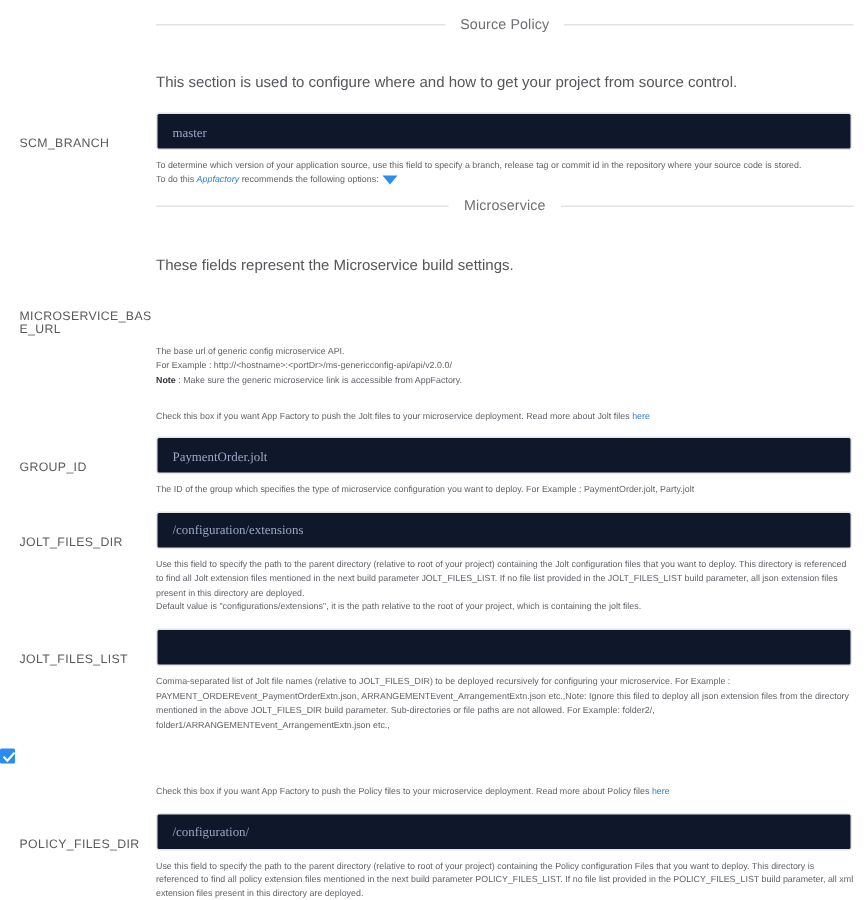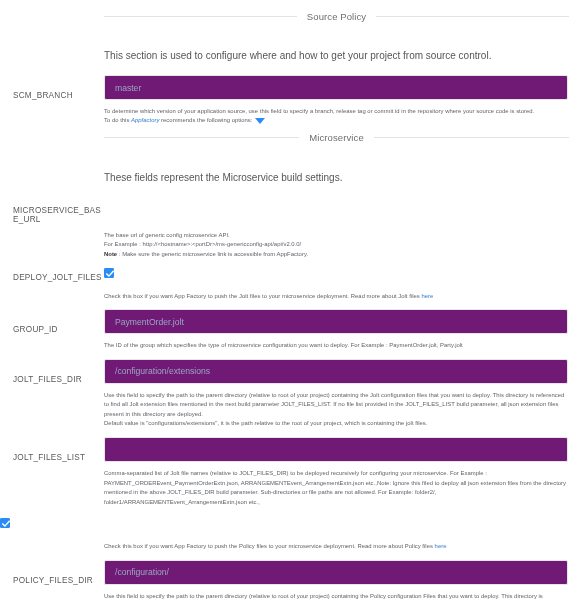--- a/index.html
+++ b/index.html
@@ -73,23 +73,23 @@
   }
 
   
   .field {
     display: block;
     width: 464px;
     height: 25px;
     box-sizing: border-box;
     border: 1px solid #e6e6e8;
     border-radius: 2px;
-    background: #701a75;
+    background: #0f172a;
     padding: 0 10px;
-    font-family: Liberation Sans, sans-serif;
+    font-family: Liberation Serif, serif;
     font-size: 8.6px;
     color: #9aa7c4;
     outline: none;
     line-height: 23px;
   }
   .field::placeholder { color: #9aa7c4; opacity: 1; }
   .field.empty::placeholder { color: transparent; }
 
   
   .checkbox {
@@ -207,112 +207,102 @@
     <div class="label-col"></div>
     <div class="ctrl-col">
       <p class="help">The base url of generic config microservice API.</p>
       <p class="help">For Example : http://&lt;hostname&gt;:&lt;portDr&gt;/ms-genericconfig-api/api/v2.0.0/</p>
       <p class="help"><b>Note</b><span> : Make sure the generic microservice link is accessible from AppFactory.</span></p>
     </div>
   </div>
 
   <div class="sp-5"></div>
 
-  <div class="row">
-    <div class="label-col tight">DEPLOY_JOLT_FILES</div>
+
+  <div class="sp-10"></div>
+
+  <div class="row">
+    <div class="label-col"></div>
+    <div class="ctrl-col">
+      <p class="help"><span>Check this box if you want App Factory to push the Jolt files to your microservice deployment. Read more about Jolt files </span><a class="link">here</a></p>
+    </div>
+  </div>
+
+  <div class="sp-8"></div>
+
+  <div class="row">
+    <div class="label-col">GROUP_ID</div>
+    <div class="ctrl-col">
+      <input class="field" type="text" placeholder="PaymentOrder.jolt" style="">
+    </div>
+  </div>
+
+  <div class="sp-7"></div>
+
+  <div class="row">
+    <div class="label-col"></div>
+    <div class="ctrl-col">
+      <p class="help">The ID of the group which specifies the type of microservice configuration you want to deploy. For Example : PaymentOrder.jolt, Party.jolt</p>
+    </div>
+  </div>
+
+  <div class="sp-8"></div>
+
+  <div class="row">
+    <div class="label-col">JOLT_FILES_DIR</div>
+    <div class="ctrl-col">
+      <input class="field" type="text" placeholder="/configuration/extensions" style="">
+    </div>
+  </div>
+
+  <div class="sp-7"></div>
+
+  <div class="row">
+    <div class="label-col"></div>
+    <div class="ctrl-col">
+      <p class="help">Use this field to specify the path to the parent directory (relative to root of your project) containing the Jolt configuration files that you want to deploy. This directory is referenced to find all Jolt extension files mentioned in the next build parameter JOLT_FILES_LIST. If no file list provided in the JOLT_FILES_LIST build parameter, all json extension files present in this directory are deployed.</p>
+      <p class="help">Default value is "configurations/extensions", it is the path relative to the root of your project, which is containing the jolt files.</p>
+    </div>
+  </div>
+
+  <div class="sp-9"></div>
+
+  <div class="row">
+    <div class="label-col">JOLT_FILES_LIST</div>
+    <div class="ctrl-col">
+      <input class="field empty" type="text" placeholder="" style="">
+    </div>
+  </div>
+
+  <div class="sp-7"></div>
+
+  <div class="row">
+    <div class="label-col"></div>
+    <div class="ctrl-col">
+      <p class="help">Comma-separated list of Jolt file names (relative to JOLT_FILES_DIR) to be deployed recursively for configuring your microservice. For Example : PAYMENT_ORDEREvent_PaymentOrderExtn.json, ARRANGEMENTEvent_ArrangementExtn.json etc.,Note: Ignore this filed to deploy all json extension files from the directory mentioned in the above JOLT_FILES_DIR build parameter. Sub-directories or file paths are not allowed. For Example: folder2/, folder1/ARRANGEMENTEvent_ArrangementExtn.json etc.,</p>
+    </div>
+  </div>
+
+  <div class="sp-7"></div>
+
+  <div class="row">
     <div class="ctrl-col">
       <span class="checkbox">
         <svg width="8" height="8" viewBox="0 0 8 8">
           <path d="M0.8 4.0 L2.9 6.1 L7.2 1.3" stroke="#ffffff" stroke-width="1.4" fill="none" stroke-linecap="square"></path>
         </svg>
       </span>
     </div>
   </div>
 
   <div class="sp-10"></div>
 
   <div class="row">
     <div class="label-col"></div>
     <div class="ctrl-col">
-      <p class="help"><span>Check this box if you want App Factory to push the Jolt files to your microservice deployment. Read more about Jolt files </span><a class="link">here</a></p>
-    </div>
-  </div>
-
-  <div class="sp-8"></div>
-
-  <div class="row">
-    <div class="label-col">GROUP_ID</div>
-    <div class="ctrl-col">
-      <input class="field" type="text" placeholder="PaymentOrder.jolt" style="">
-    </div>
-  </div>
-
-  <div class="sp-7"></div>
-
-  <div class="row">
-    <div class="label-col"></div>
-    <div class="ctrl-col">
-      <p class="help">The ID of the group which specifies the type of microservice configuration you want to deploy. For Example : PaymentOrder.jolt, Party.jolt</p>
-    </div>
-  </div>
-
-  <div class="sp-8"></div>
-
-  <div class="row">
-    <div class="label-col">JOLT_FILES_DIR</div>
-    <div class="ctrl-col">
-      <input class="field" type="text" placeholder="/configuration/extensions" style="">
-    </div>
-  </div>
-
-  <div class="sp-7"></div>
-
-  <div class="row">
-    <div class="label-col"></div>
-    <div class="ctrl-col">
-      <p class="help">Use this field to specify the path to the parent directory (relative to root of your project) containing the Jolt configuration files that you want to deploy. This directory is referenced to find all Jolt extension files mentioned in the next build parameter JOLT_FILES_LIST. If no file list provided in the JOLT_FILES_LIST build parameter, all json extension files present in this directory are deployed.</p>
-      <p class="help">Default value is "configurations/extensions", it is the path relative to the root of your project, which is containing the jolt files.</p>
-    </div>
-  </div>
-
-  <div class="sp-9"></div>
-
-  <div class="row">
-    <div class="label-col">JOLT_FILES_LIST</div>
-    <div class="ctrl-col">
-      <input class="field empty" type="text" placeholder="" style="">
-    </div>
-  </div>
-
-  <div class="sp-7"></div>
-
-  <div class="row">
-    <div class="label-col"></div>
-    <div class="ctrl-col">
-      <p class="help">Comma-separated list of Jolt file names (relative to JOLT_FILES_DIR) to be deployed recursively for configuring your microservice. For Example : PAYMENT_ORDEREvent_PaymentOrderExtn.json, ARRANGEMENTEvent_ArrangementExtn.json etc.,Note: Ignore this filed to deploy all json extension files from the directory mentioned in the above JOLT_FILES_DIR build parameter. Sub-directories or file paths are not allowed. For Example: folder2/, folder1/ARRANGEMENTEvent_ArrangementExtn.json etc.,</p>
-    </div>
-  </div>
-
-  <div class="sp-7"></div>
-
-  <div class="row">
-    <div class="ctrl-col">
-      <span class="checkbox">
-        <svg width="8" height="8" viewBox="0 0 8 8">
-          <path d="M0.8 4.0 L2.9 6.1 L7.2 1.3" stroke="#ffffff" stroke-width="1.4" fill="none" stroke-linecap="square"></path>
-        </svg>
-      </span>
-    </div>
-  </div>
-
-  <div class="sp-10"></div>
-
-  <div class="row">
-    <div class="label-col"></div>
-    <div class="ctrl-col">
       <p class="help"><span>Check this box if you want App Factory to push the Policy files to your microservice deployment. Read more about Policy files </span><a class="link">here</a></p>
     </div>
   </div>
 
   <div class="sp-8"></div>
 
   <div class="row">
     <div class="label-col">POLICY_FILES_DIR</div>
     <div class="ctrl-col">
       <input class="field" type="text" placeholder="/configuration/" style="">

